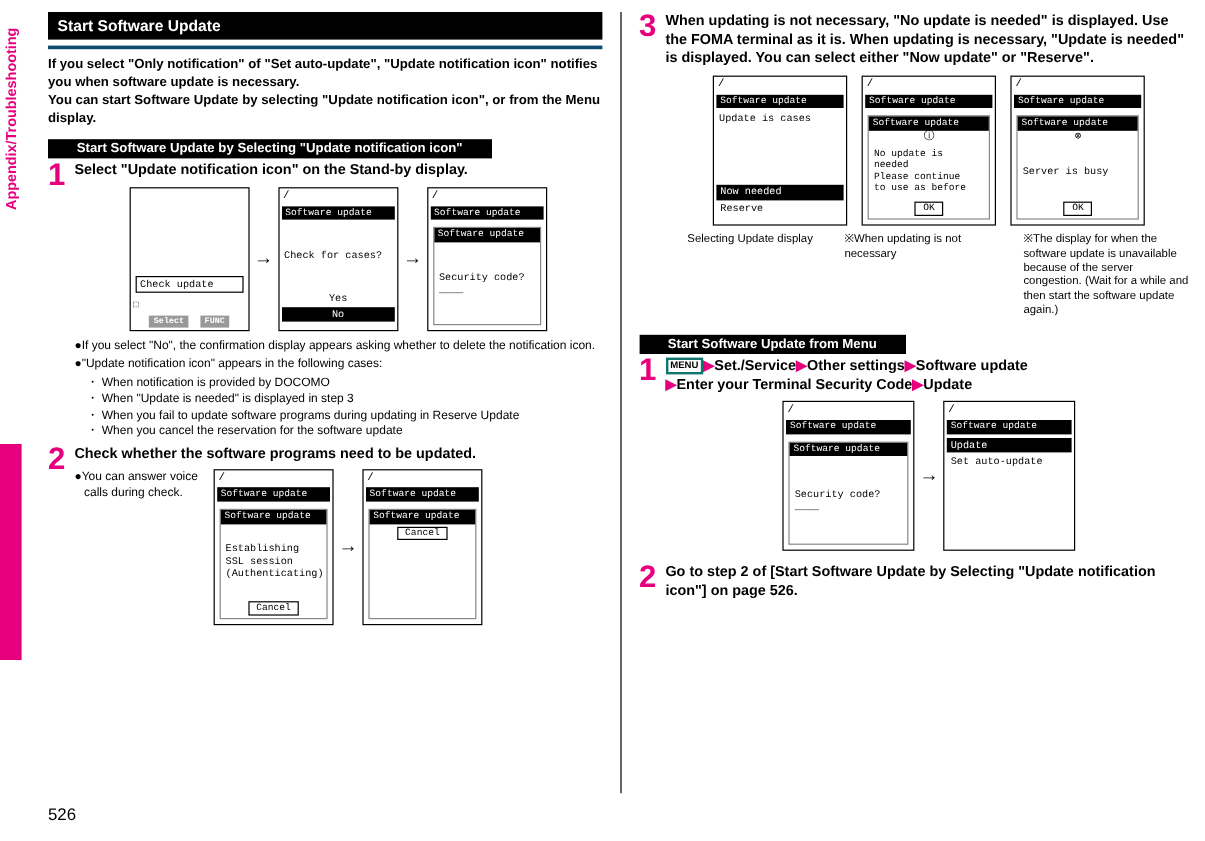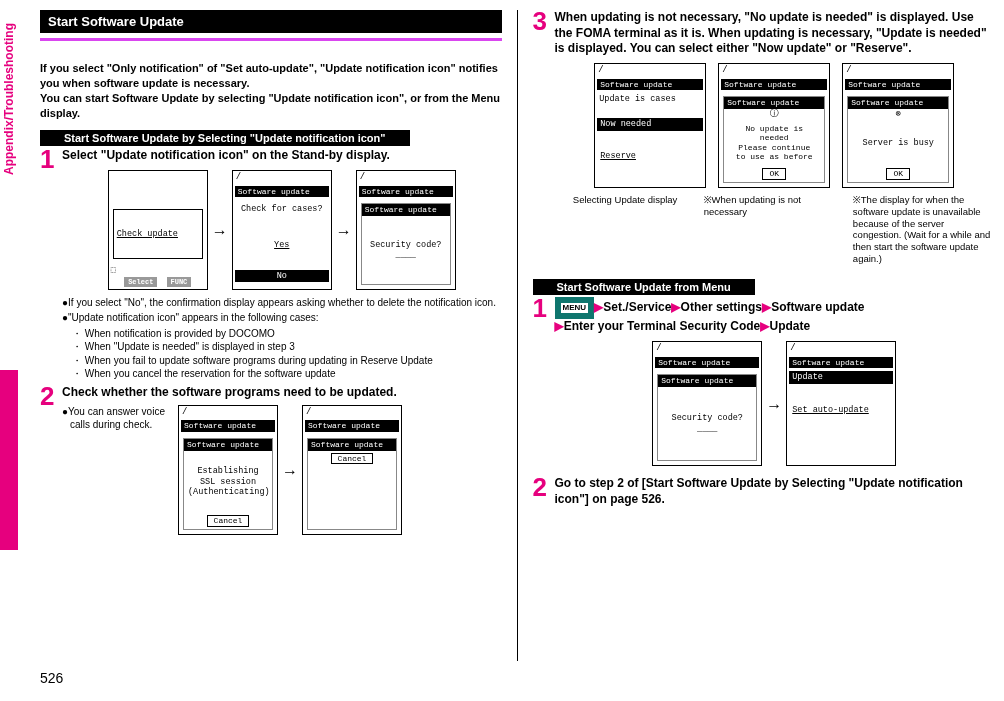--- a/index.html
+++ b/index.html
@@ -56,22 +56,22 @@
   }
   .black-bar {
     background: #000;
     color: #fff;
     font-weight: bold;
     padding: 4px 8px;
     font-size: 13px;
     margin-bottom: 5px;
   }
   .pink-underline {
-    border-bottom: 3px solid #d946ef;
-    margin-bottom: 20px;
+    border-bottom: 3px solid #0c4a6e;
+    margin-bottom: 6px;
   }
   .intro {
     font-weight: bold;
     font-size: 11px;
     line-height: 1.35;
     margin-bottom: 10px;
   }
   .sub-bar {
     background: #000;
     color: #fff;
@@ -141,42 +141,41 @@
   .scr-title-inv {
     background: #000;
     color: #fff;
     padding: 1px 3px;
     margin: 2px;
     font-size: 8px;
   }
   .scr-body {
     flex: 1;
     padding: 2px 4px;
-    text-align: center;
+    text-align: left;
     display: flex;
     flex-direction: column;
     justify-content: center;
     white-space: pre-line;
   }
   .scr-body-top {
     flex: 1;
     padding: 2px 4px;
     white-space: pre-line;
   }
   .scr-inv-row {
     background: #000;
     color: #fff;
     padding: 1px 3px;
     margin: 1px 2px;
   }
   .scr-row {
-    padding: 19px 3px;
+    padding: 1px 3px;
     margin: 1px 2px;
     text-align: left;
-    text-decoration: underline;
   }
   .btn-box {
     border: 1px solid #000;
     display: inline-block;
     padding: 0 6px;
     font-size: 8px;
     margin: 2px;
     background: #fff;
   }
   .soft-label {
@@ -193,21 +192,21 @@
     font-size: 9.5px;
     margin-top: 4px;
   }
   .caption {
     flex: 1;
     text-align: left;
     line-height: 1.25;
   }
   .menu-chip {
     display: inline-block;
-    border: 6px solid #0f766e;
+    border: 2px solid #0f766e;
     font-size: 8px;
     padding: 0 2px;
     vertical-align: middle;
     background: #fff;
   }
   .red-tri {
     color: #e6007e;
     font-weight: bold;
   }
   .step2-row {

